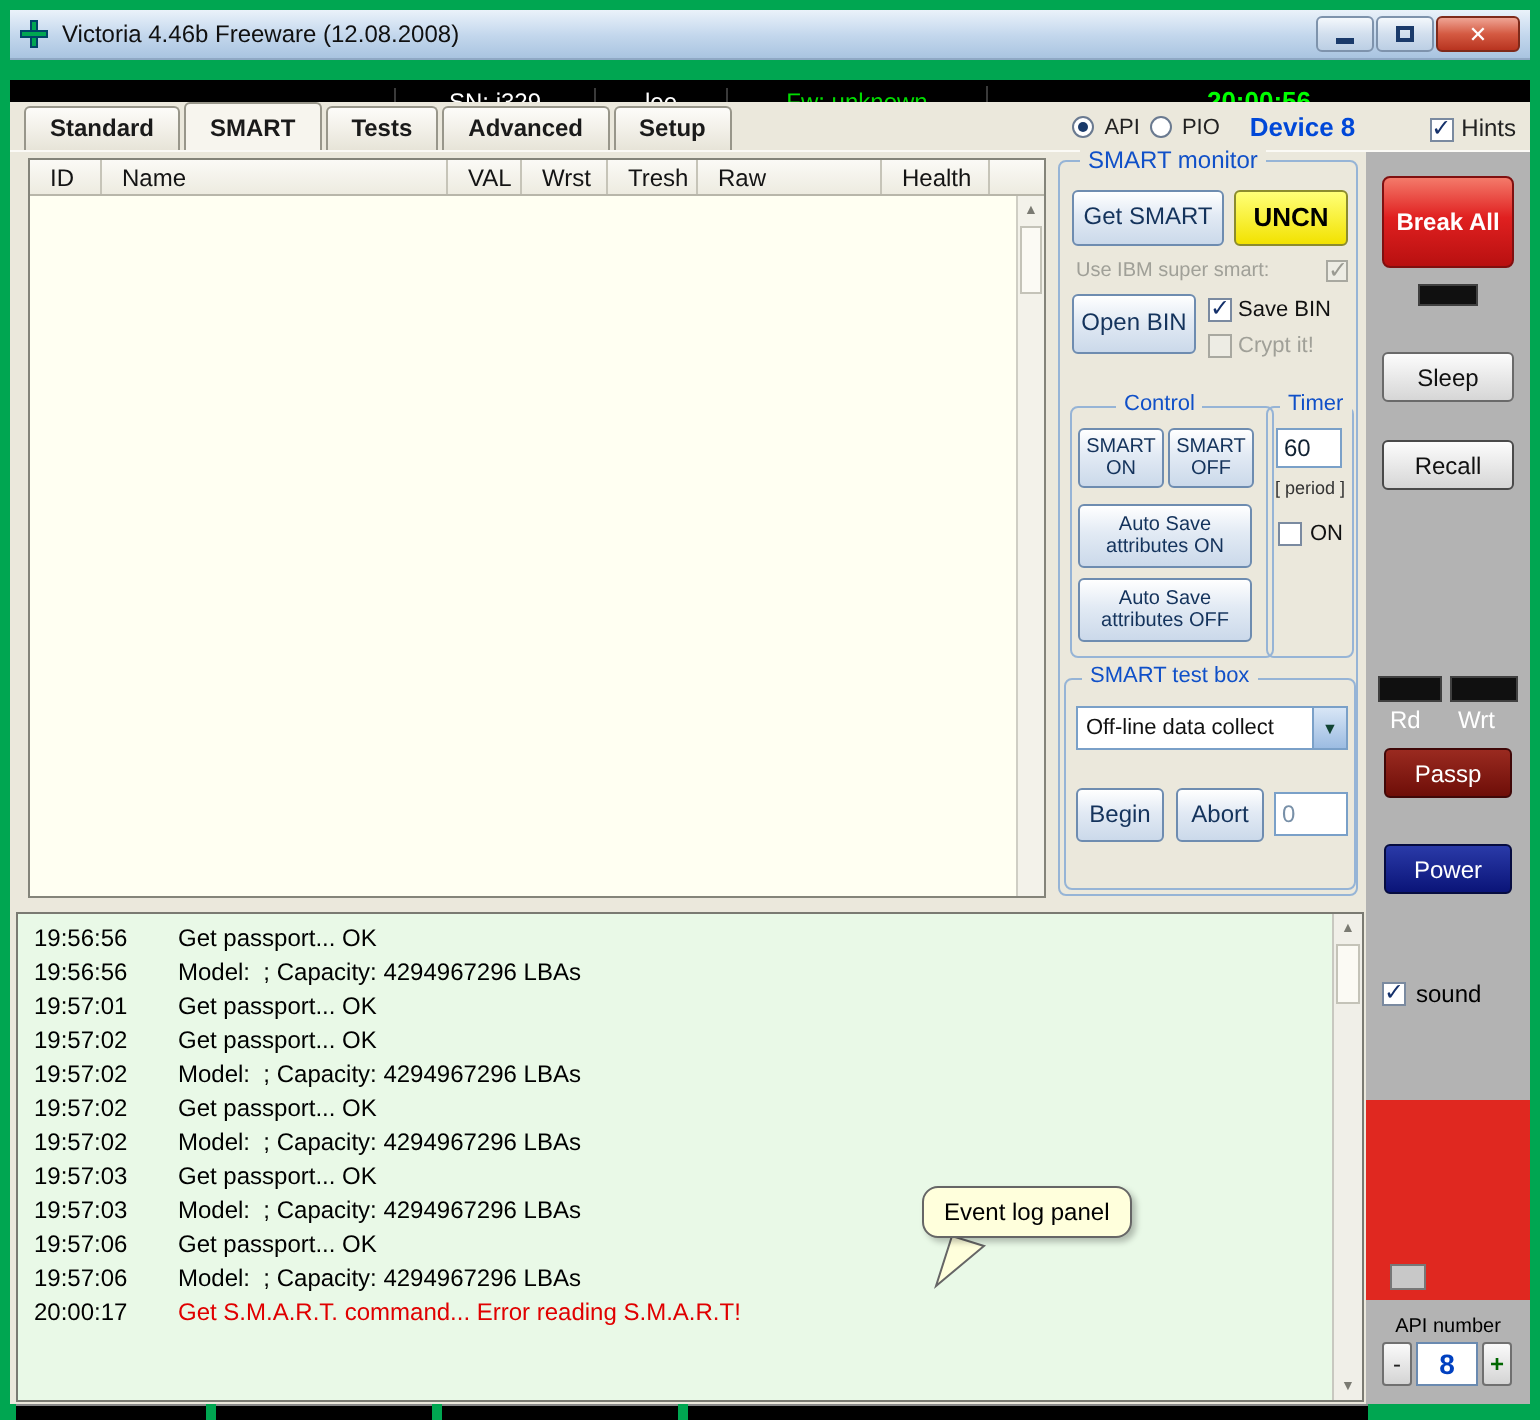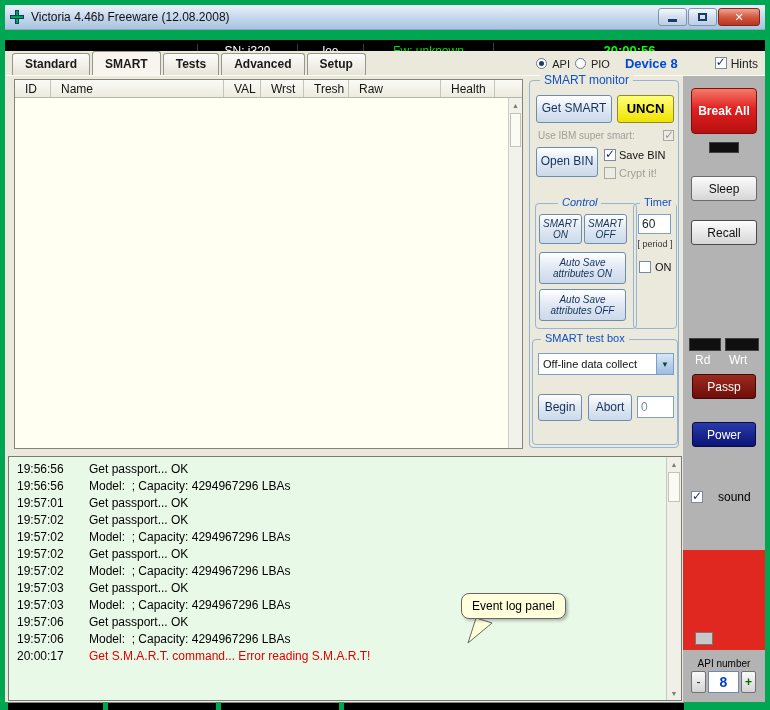--- a/index.html
+++ b/index.html
@@ -67,21 +67,21 @@
   }
   .radio {
     width: 11px; height: 11px; border-radius: 50%; background: #fff;
     border: 1px solid #6A7A90; position: relative; display: inline-block;
   }
   .radio.selected::after {
     content: ""; position: absolute; left: 2px; top: 2px;
     width: 5px; height: 5px; border-radius: 50%; background: #1A3A6A;
   }
   .device-label { margin-left: 10px; font-size: 13px; font-weight: bold; color: #0048D8; }
-  .hints-wrap { margin-left: 32px; display: flex; align-items: flex-start; gap: 4px; font-size: 12px; }
+  .hints-wrap { margin-left: 32px; display: flex; align-items: flex-end; gap: 4px; font-size: 12px; }
 
   
   .cb {
     width: 12px; height: 12px; background: #fff; border: 1px solid #7A8AA0;
     position: relative; display: inline-block; flex: none;
   }
   .cb.checked::after {
     content: "\2713"; position: absolute; left: 0px; top: -3px;
     font-size: 12px; font-weight: bold; color: #15316B;
   }
@@ -134,21 +134,21 @@
     left: 87px; top: 14px; width: 57px; height: 28px;
     background: linear-gradient(#FFFF78, #F2E200); border-color: #8C8C2E;
     color: #000; font-weight: bold; font-size: 13px;
   }
   .ibm-row { position: absolute; left: 8px; top: 49px; width: 136px; display: flex; align-items: center; }
   .ibm-label { font-size: 10px; color: #A0A098; flex: 1; }
   .btn-open-bin { left: 6px; top: 66px; width: 62px; height: 30px; }
   .savebin-row { position: absolute; left: 74px; top: 68px; display: flex; align-items: center; gap: 3px; font-size: 11px; color: #111; }
   .crypt-row { position: absolute; left: 74px; top: 86px; display: flex; align-items: center; gap: 3px; font-size: 11px; color: #A0A098; }
 
-  .control-group { position: absolute; left: 5px; top: 122px; width: 102px; height: 126px; border: 1px solid #96B4D6; border-radius: 4px; font-style: italic; }
+  .control-group { position: absolute; left: 5px; top: 122px; width: 102px; height: 126px; border: 1px solid #96B4D6; border-radius: 4px; }
   .btn-smart-on  { left: 3px;  top: 10px; width: 43px; height: 30px; font-size: 10px; }
   .btn-smart-off { left: 48px; top: 10px; width: 43px; height: 30px; font-size: 10px; }
   .btn-autosave-on  { left: 3px; top: 48px; width: 87px; height: 32px; font-size: 10px; }
   .btn-autosave-off { left: 3px; top: 85px; width: 87px; height: 32px; font-size: 10px; }
 
   .timer-group { position: absolute; left: 103px; top: 122px; width: 44px; height: 126px; border: 1px solid #96B4D6; border-radius: 4px; }
   .textbox {
     position: absolute; background: #fff; border: 1px solid #7AA0C8;
     font-family: "Liberation Sans", sans-serif; font-size: 12px; color: #123;
     padding: 0 3px; width: 33px; height: 20px;
@@ -187,21 +187,21 @@
   .btn-sleep { left: 8px; top: 100px; width: 66px; height: 25px; background: linear-gradient(#FCFCFC, #D6D6D6); border: 1px solid #6A6A6A; color: #111; }
   .btn-recall { left: 8px; top: 144px; width: 66px; height: 25px; background: linear-gradient(#FCFCFC, #D6D6D6); border: 1px solid #4A4A4A; color: #111; }
   .rw-led { position: absolute; top: 262px; height: 13px; background: #101010; border: 1px solid #404040; }
   .rd-led { left: 6px; width: 32px; }
   .wrt-led { left: 42px; width: 34px; }
   .rw-label { position: absolute; top: 277px; font-size: 12px; color: #fff; }
   .rd-label { left: 12px; }
   .wrt-label { left: 46px; }
   .btn-passp { left: 9px; top: 298px; width: 64px; height: 25px; background: linear-gradient(#9A2A20, #6E0E08); border: 1px solid #400808; color: #fff; }
   .btn-power { left: 9px; top: 346px; width: 64px; height: 25px; background: linear-gradient(#2A3AA8, #0A1478); border: 1px solid #060C40; color: #fff; }
-  .sound-row { position: absolute; left: 8px; top: 414px; display: flex; align-items: center; gap: 15px; font-size: 12px; color: #000; }
+  .sound-row { position: absolute; left: 8px; top: 414px; display: flex; align-items: center; gap: 5px; font-size: 12px; color: #000; }
   .red-block { position: absolute; left: 0; top: 474px; width: 82px; height: 100px; background: #E02820; }
   .red-block .gray-chip { position: absolute; left: 12px; top: 82px; width: 18px; height: 13px; background: #C8C8C8; border: 1px solid #777; }
   .api-label { position: absolute; left: 0; top: 582px; width: 100%; text-align: center; font-size: 10px; color: #000; }
   .spinner { position: absolute; left: 0; top: 595px; width: 82px; height: 22px; }
   .spin-btn {
     position: absolute; width: 15px; height: 22px; background: linear-gradient(#FAFAFA, #D4D4D4);
     border: 1px solid #707070; border-radius: 2px;
     display: flex; align-items: center; justify-content: center; font-size: 12px; color: #222;
   }
   .spin-minus { left: 8px; }

